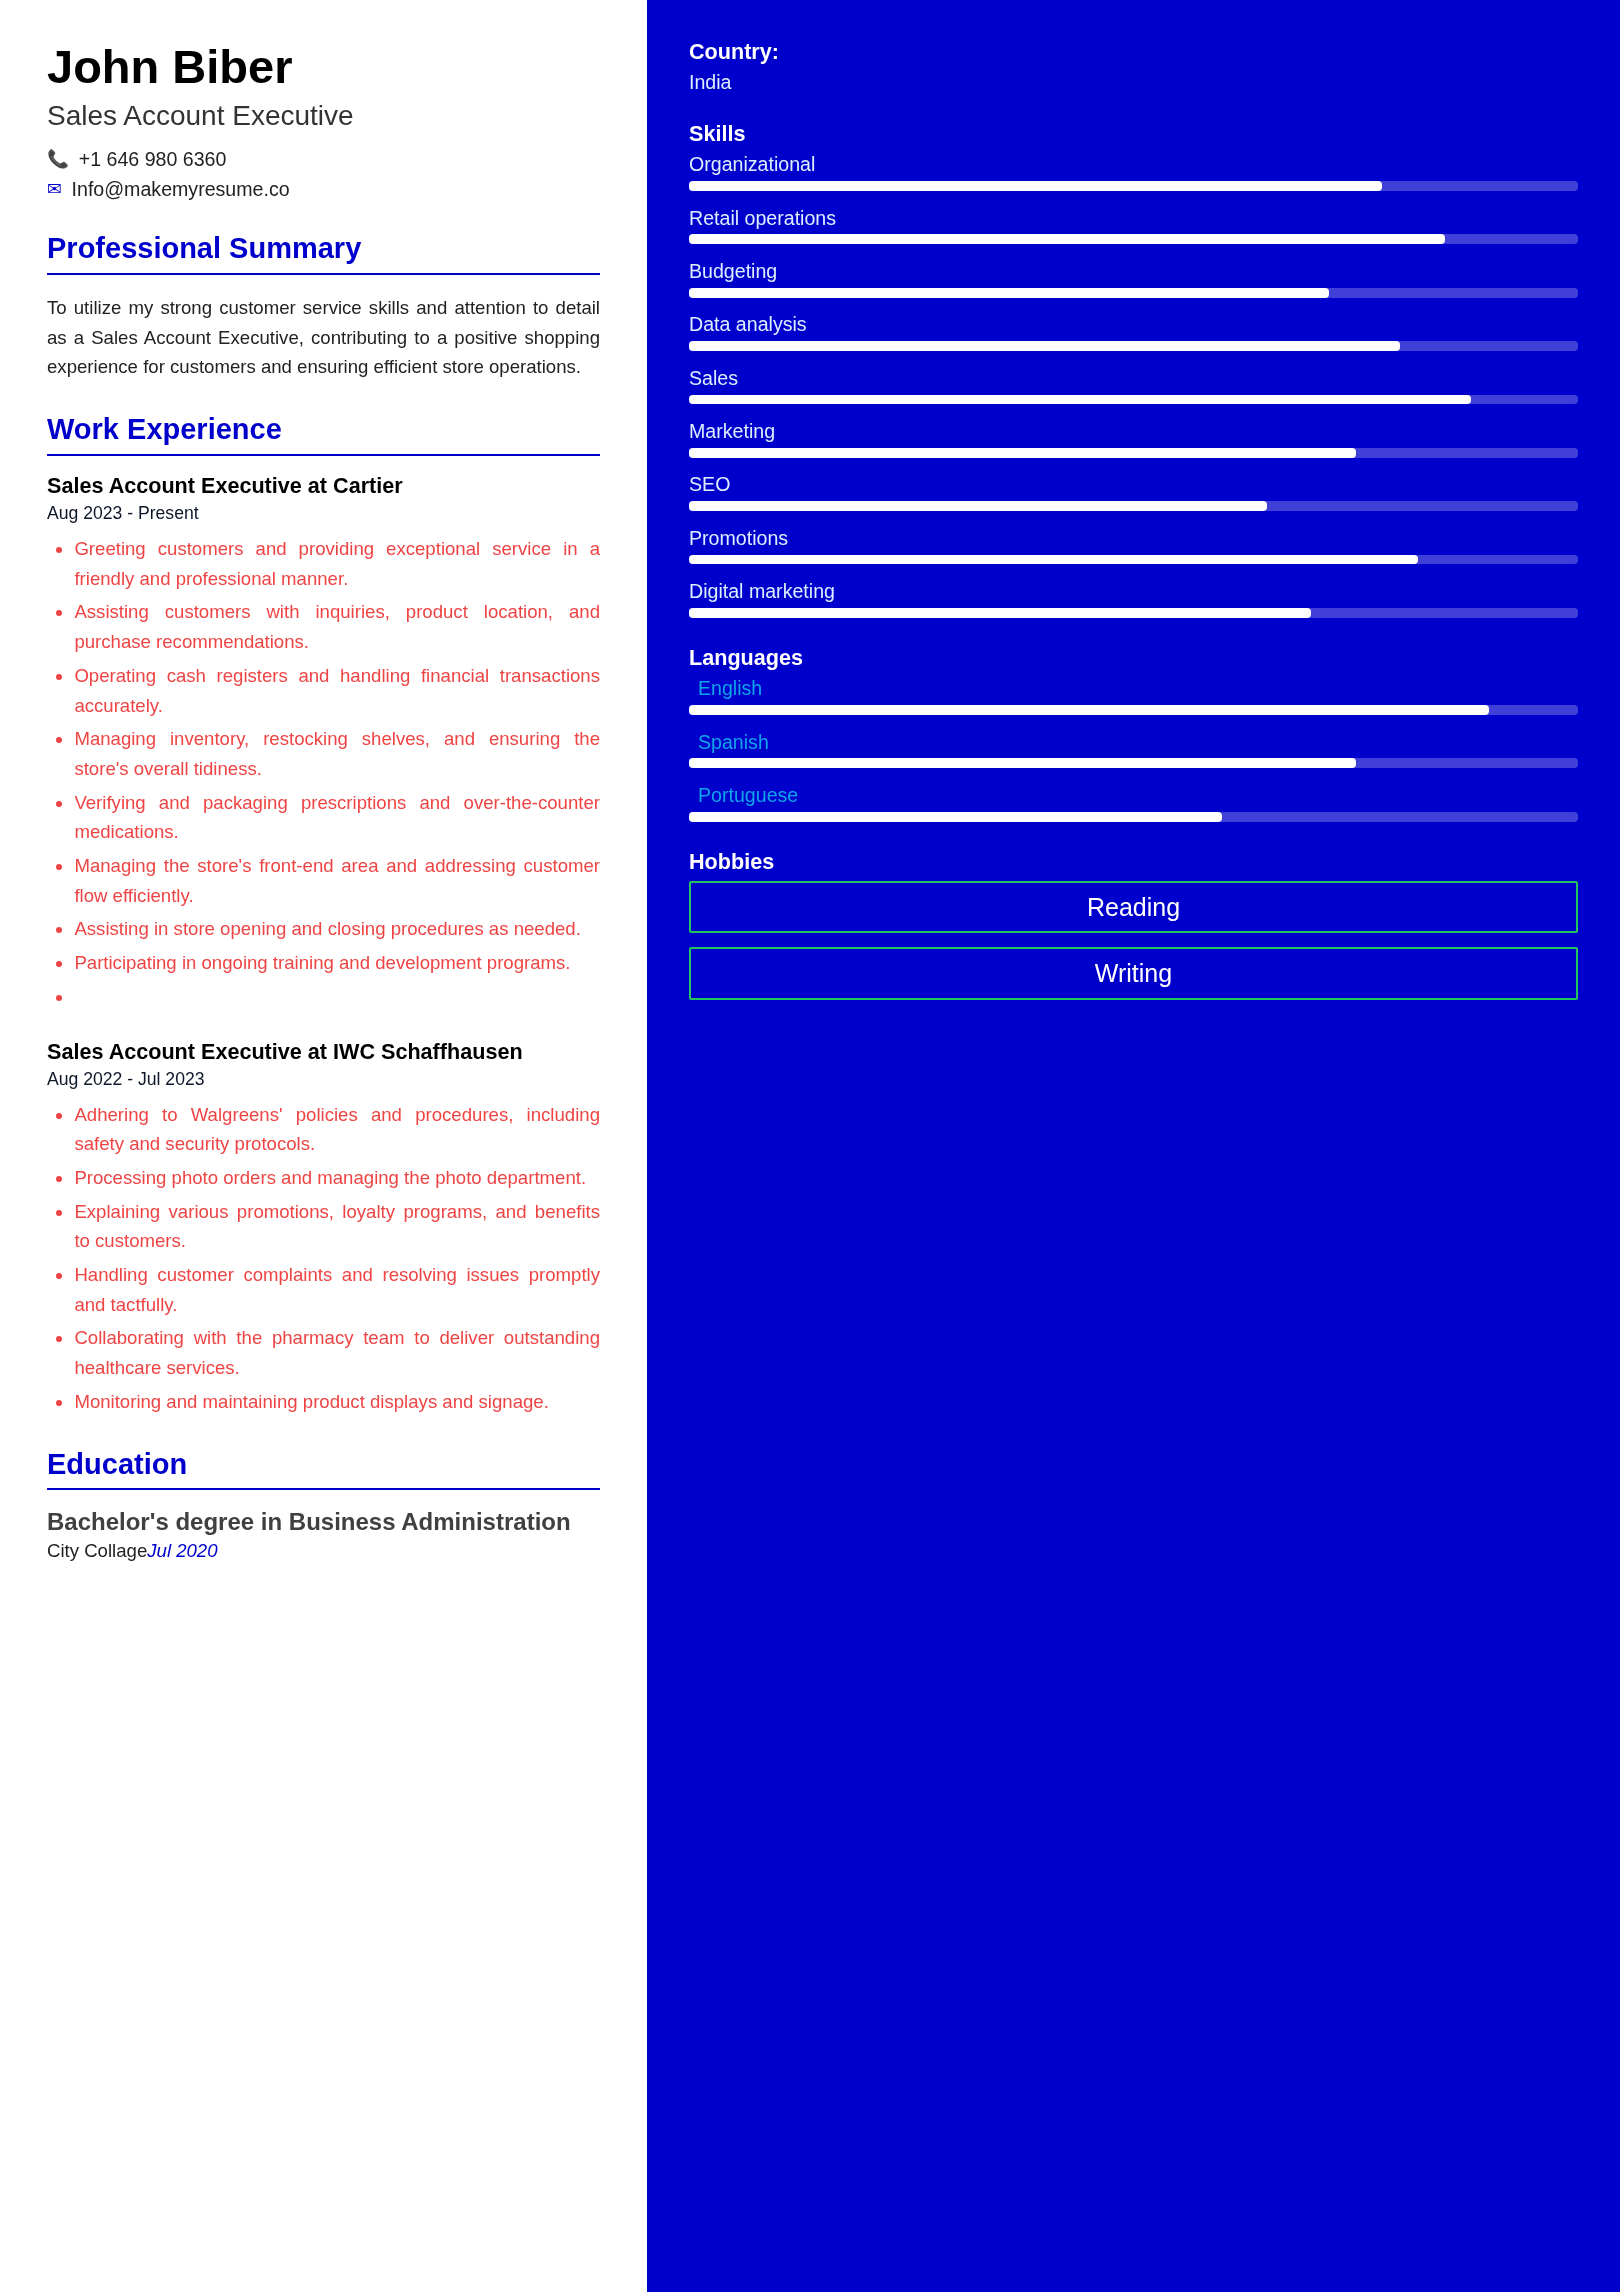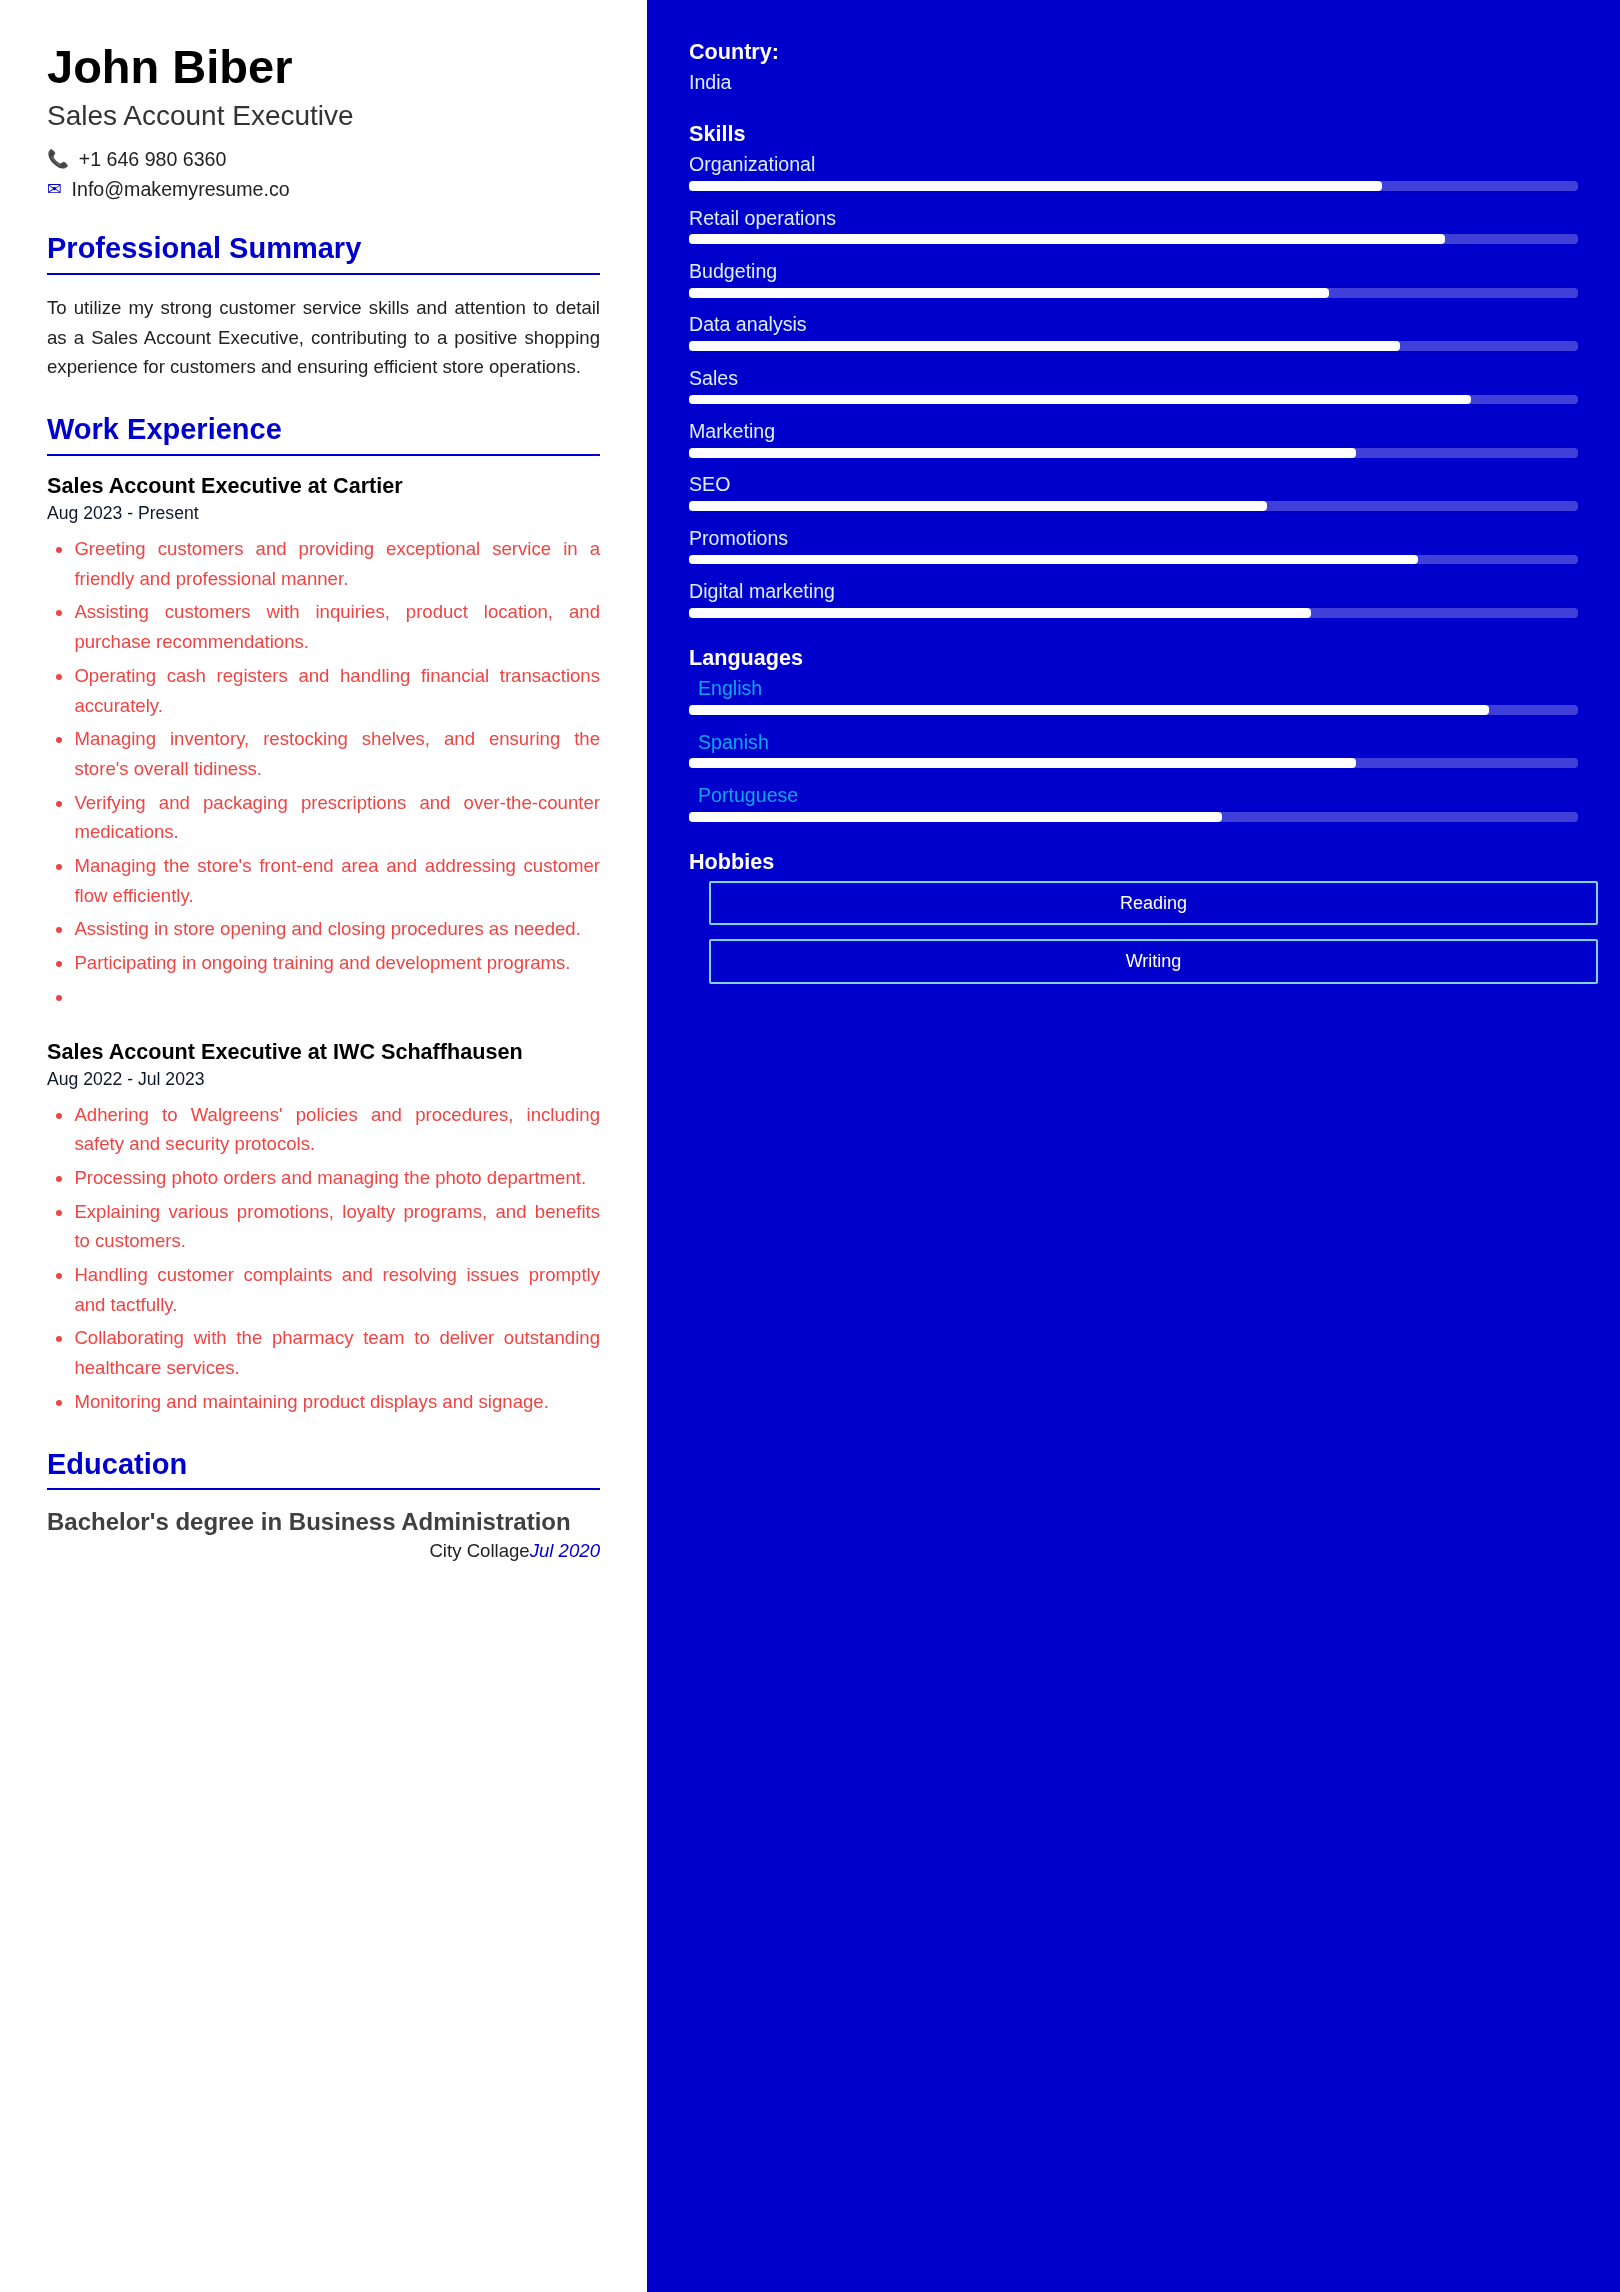--- a/index.html
+++ b/index.html
@@ -88,21 +88,21 @@
       margin-bottom: 3.9px;
     }
     .edu-degree {
       font-size: 24px;
       font-weight: 700;
       color: #404040;
       margin-bottom: 4px;
     }
     .edu-row {
       display: flex;
-      justify-content: flex-end;
+      justify-content: flex-start;
       align-items: center;
     }
     .edu-school {
       font-size: 18.6px;
       color: #222;
     }
     .edu-date {
       font-size: 18.6px;
       color: #0000CC;
       font-style: italic;
@@ -146,29 +146,28 @@
       margin-bottom: 15.7px;
     }
     .lang-name {
       font-size: 19.6px;
       color: #0ea5e9;
       margin-bottom: 4.9px;
       margin-left: 9px;
     }
     .hobby-badge {
       display: inline-block;
-      border: 2px solid #7dd3fc;
+      border: 2px solid #22c55e;
       color: #fff;
-      font-size: 18px;
+      font-size: 25px;
       padding: 9.8px 31px;
       margin-bottom: 13.7px;
       border-radius: 2px;
       width: 100%;
       text-align: center;
-      margin-left: 20px;
     }
     .work-exp-block {
       margin-bottom: 27.4px;
     }
   </style>
 </head>
 <body>
 
 <div class="left-panel">
   <div class="name">John Biber</div>

